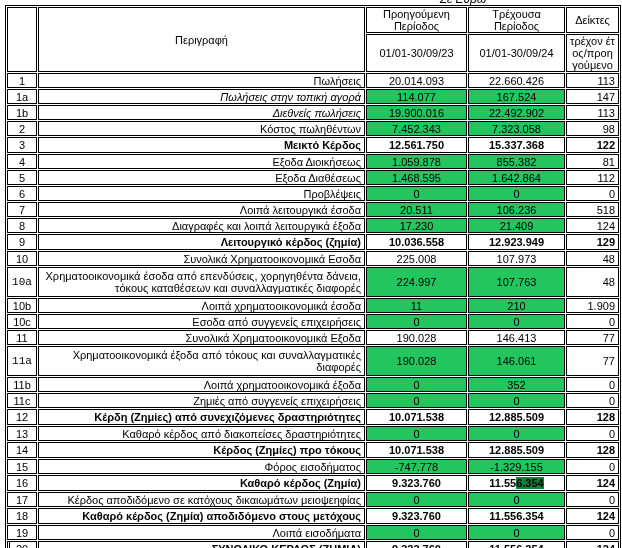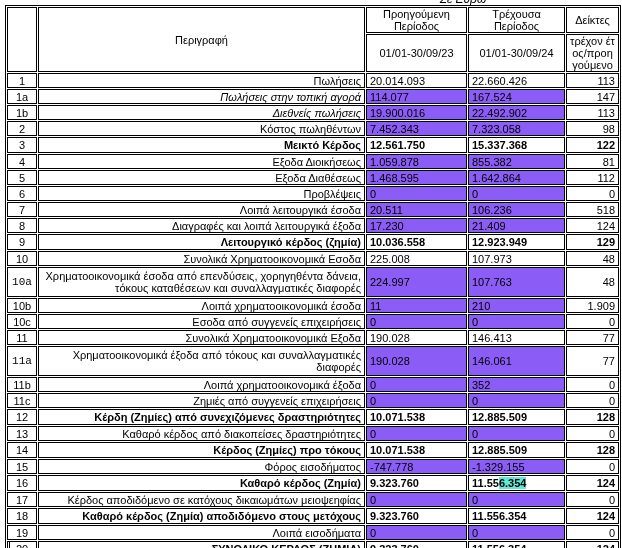--- a/index.html
+++ b/index.html
@@ -45,30 +45,30 @@
   th.h-desc   { font-weight: bold; font-size: 12px; text-align: center; vertical-align: middle; }
   th.h-period { font-weight: bold; font-size: 12px; text-align: center; vertical-align: bottom; height: 20px; line-height: 13px; }
   th.h-idx    { font-weight: bold; font-size: 12px; text-align: center; vertical-align: middle; }
   td.h-date   { font-weight: bold; font-size: 9px;  text-align: center; vertical-align: middle; height: 26px; }
   td.h-idxsub { font-weight: bold; font-size: 8px;  line-height: 9px; text-align: center; vertical-align: middle; word-break: break-all; padding: 0 1px; margin-top: 24px; }
   th.h-corner { height: 20px; }
 
   
   td.c-no   { text-align: center; vertical-align: middle; height: 13px; font-size: 11px; }
   td.c-desc { text-align: right; vertical-align: middle; font-size: 10.7px; }
-  td.c-val  { text-align: left; vertical-align: middle; font-size: 11px; }
+  td.c-val  { text-align: center; vertical-align: middle; font-size: 11px; }
   td.c-idx  { text-align: right; vertical-align: middle; font-size: 11px; }
 
   tr.bold td { font-weight: bold; }
   tr.bold td.c-no { font-weight: normal; height: 14px; }
   tr.italic td.c-desc { font-style: italic; padding-left: 14px; }
-  tr.green td.c-val { background: #8b5cf6; }
+  tr.green td.c-val { background: #22c55e; }
   tr.tall td.c-no { height: 28px; font-family: Liberation Mono, monospace; }
 
-  .sel { background: #5eead4; }
+  .sel { background: #15803d; }
 
   .border-continuation {
     position: absolute;
     left: 5px; top: 541px;
     width: 3px; height: 7px;
     border-left: 1px solid #000;
     border-right: 1px solid #000;
   }
 </style>
 </head>

